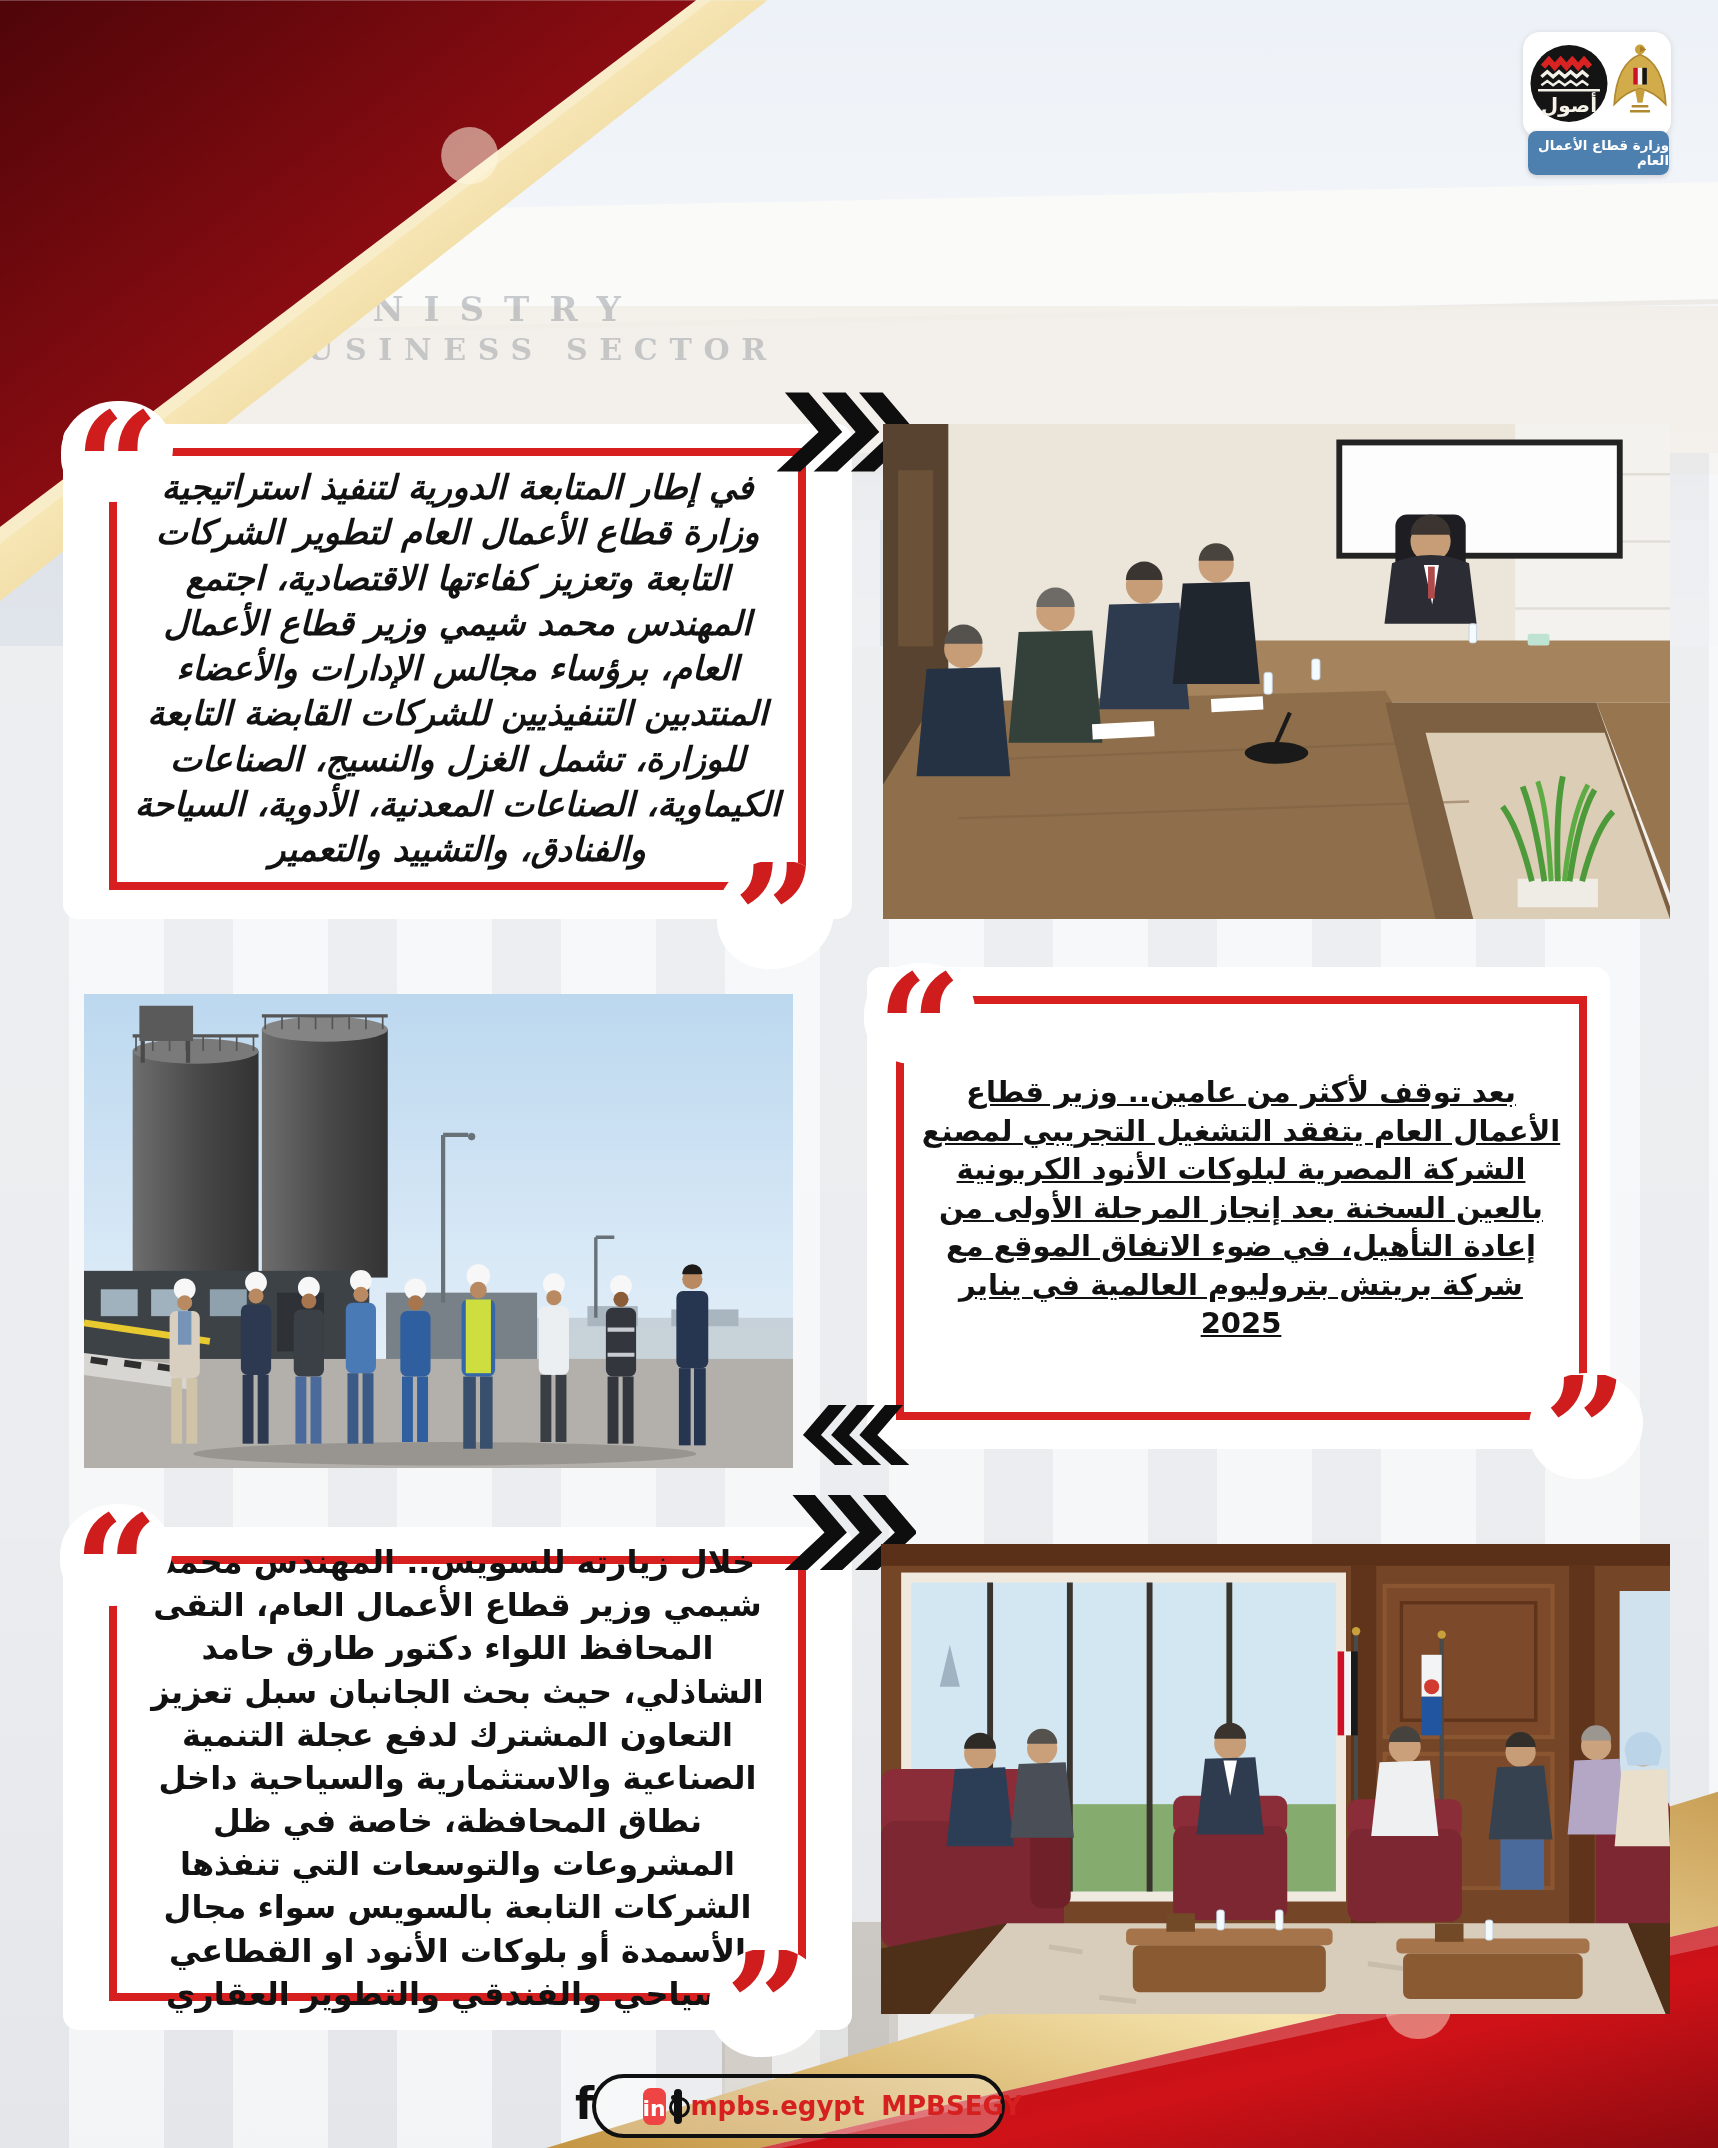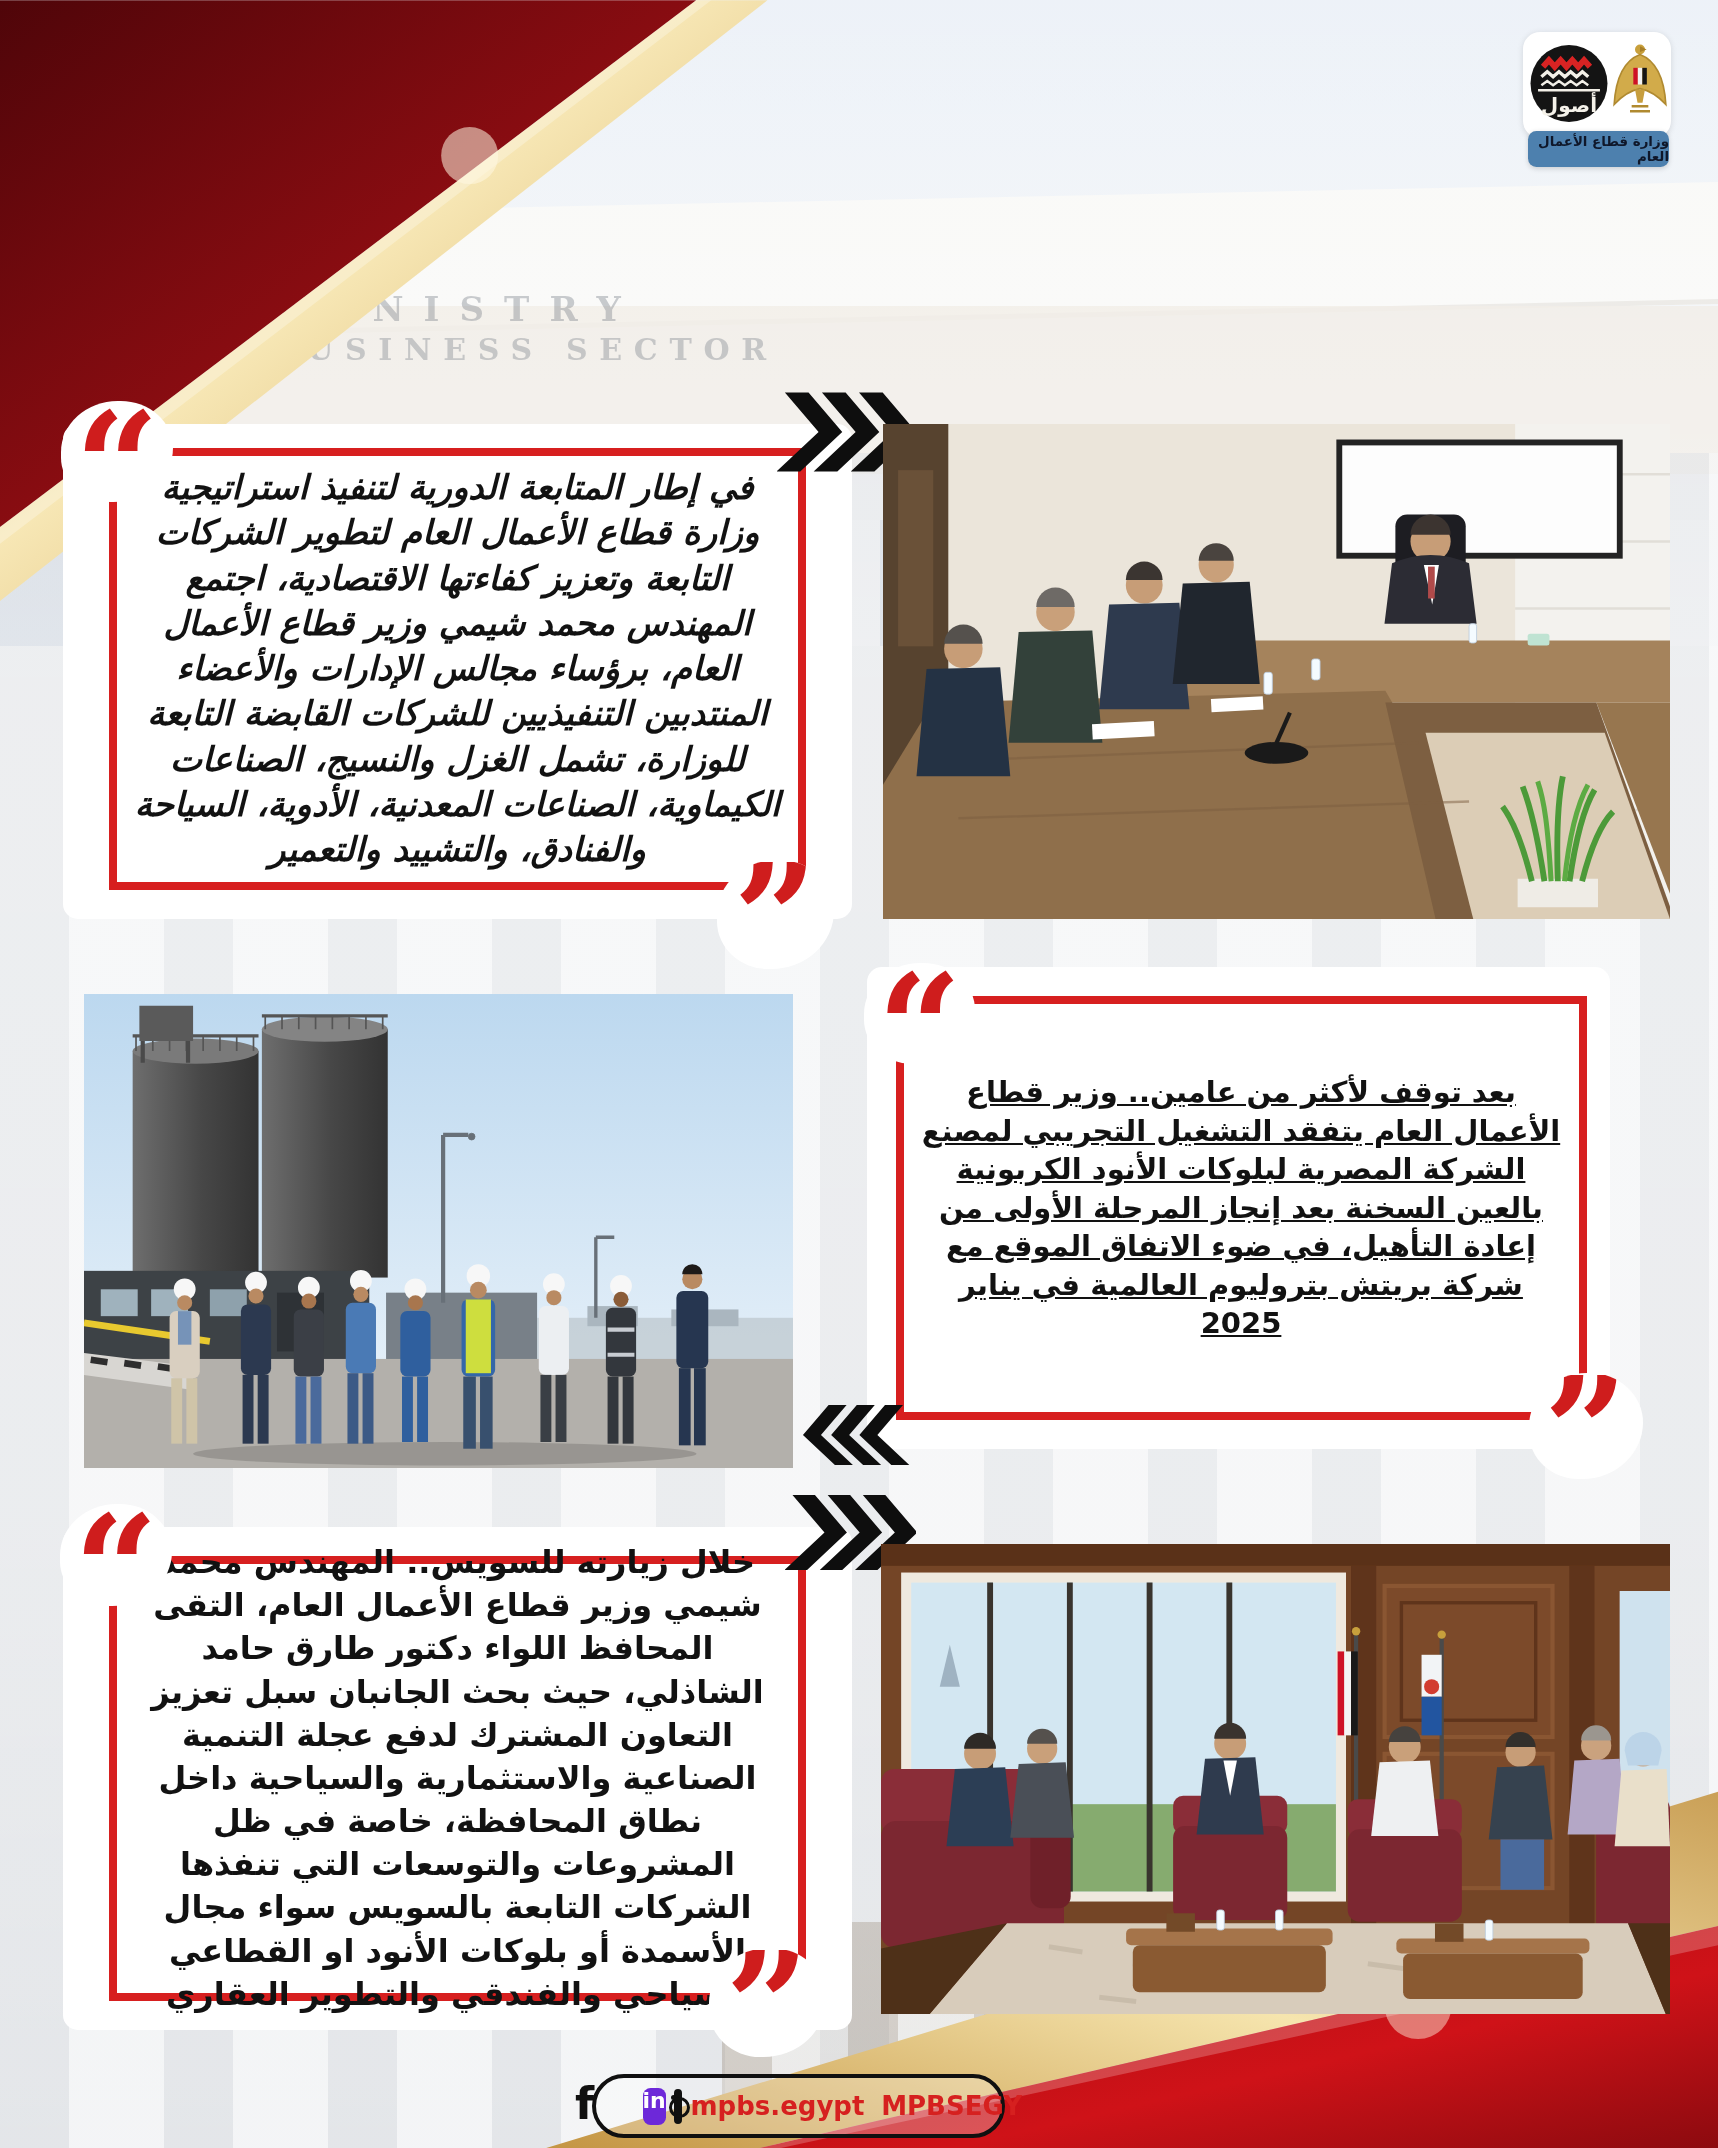--- a/index.html
+++ b/index.html
@@ -30,22 +30,22 @@
   .wm-en{left:270px;top:332px;font-size:30px;letter-spacing:11.7px;
          font-family:"DejaVu Serif",serif;opacity:.38;}
   .wm-ar{left:1133px;top:332px;font-size:37px;direction:rtl;opacity:.35;}
   
   .ribbon{position:absolute;pointer-events:none;}
   #ribbon-tl{left:0;top:0;}
   #ribbon-br{left:470px;top:1754px;}
   
   .badge{position:absolute;left:1523px;top:32px;width:148px;height:106px;
          background:#fff;border-radius:17px;box-shadow:0 1.7px 6.7px rgba(0,0,0,.12);}
-  .badge-banner{position:absolute;left:1528px;top:131px;width:141px;height:36px;
-         background:#4d80ae;border-radius:8.4px;color:#0f172a;font-size:13.4px;font-weight:bold;
+  .badge-banner{position:absolute;left:1528px;top:131px;width:141px;height:44px;
+         background:#4d80ae;border-radius:8.4px;color:#ffffff;font-size:13.4px;font-weight:bold;
          display:flex;align-items:center;justify-content:center;direction:rtl;
          box-shadow:0 1.7px 5px rgba(0,0,0,.15);}
   .badge svg{position:absolute;}
   
   .title{position:absolute;left:0;top:81px;width:1718px;text-align:center;
          font-size:81px;font-weight:bold;color:#d91d1b;direction:rtl;
          text-shadow:2.5px 5px 4.2px rgba(50,10,10,.38);letter-spacing:-0.8px;}
   .subpill{position:absolute;left:500px;top:257px;width:703px;height:81px;background:#fff;
          border-radius:40px;display:flex;align-items:center;justify-content:center;
          font-size:47px;font-weight:bold;color:#141414;direction:rtl;
@@ -72,23 +72,23 @@
   
   .chev{position:absolute;}
   
   .photo{position:absolute;overflow:hidden;}
   .photo svg{display:block;width:100%;height:100%;}
   
   .footer-pill{position:absolute;left:592px;top:2074px;width:413px;height:64px;
       border:4.2px solid #101010;border-radius:35px;background:rgba(255,255,255,.28);
       display:flex;align-items:center;justify-content:center;gap:8.4px;z-index:6;box-sizing:border-box;}
   .fb-f{font-weight:bold;font-size:44px;color:#101010;line-height:1;transform:translateY(-2.5px);}
-  .li-sq{width:37px;height:37px;background:#6d28d9;border-radius:7.6px;color:#fff;
+  .li-sq{width:37px;height:37px;background:#ef4444;border-radius:7.6px;color:#fff;
       font-weight:bold;font-size:22px;display:flex;align-items:flex-end;justify-content:center;
-      padding-bottom:12px;box-sizing:border-box;margin-left:40px;}
+      padding-bottom:4px;box-sizing:border-box;margin-left:40px;}
   .ig{width:35px;height:35px;border:4.2px solid #101010;border-radius:10px;position:relative;
       box-sizing:border-box;}
   .ig-lens{position:absolute;left:50%;top:50%;width:15px;height:15px;margin:-9.2px 0 0 -9.2px;
       border:3.4px solid #101010;border-radius:50%;}
   .ig-dot{position:absolute;right:2.5px;top:2.5px;width:5px;height:5px;background:#101010;border-radius:50%;}
   .handle{font-weight:bold;font-size:26px;color:#d6201f;white-space:nowrap;}
   .x-icon{width:32px;height:32px;}
 </style>
 </head>
 <body>

